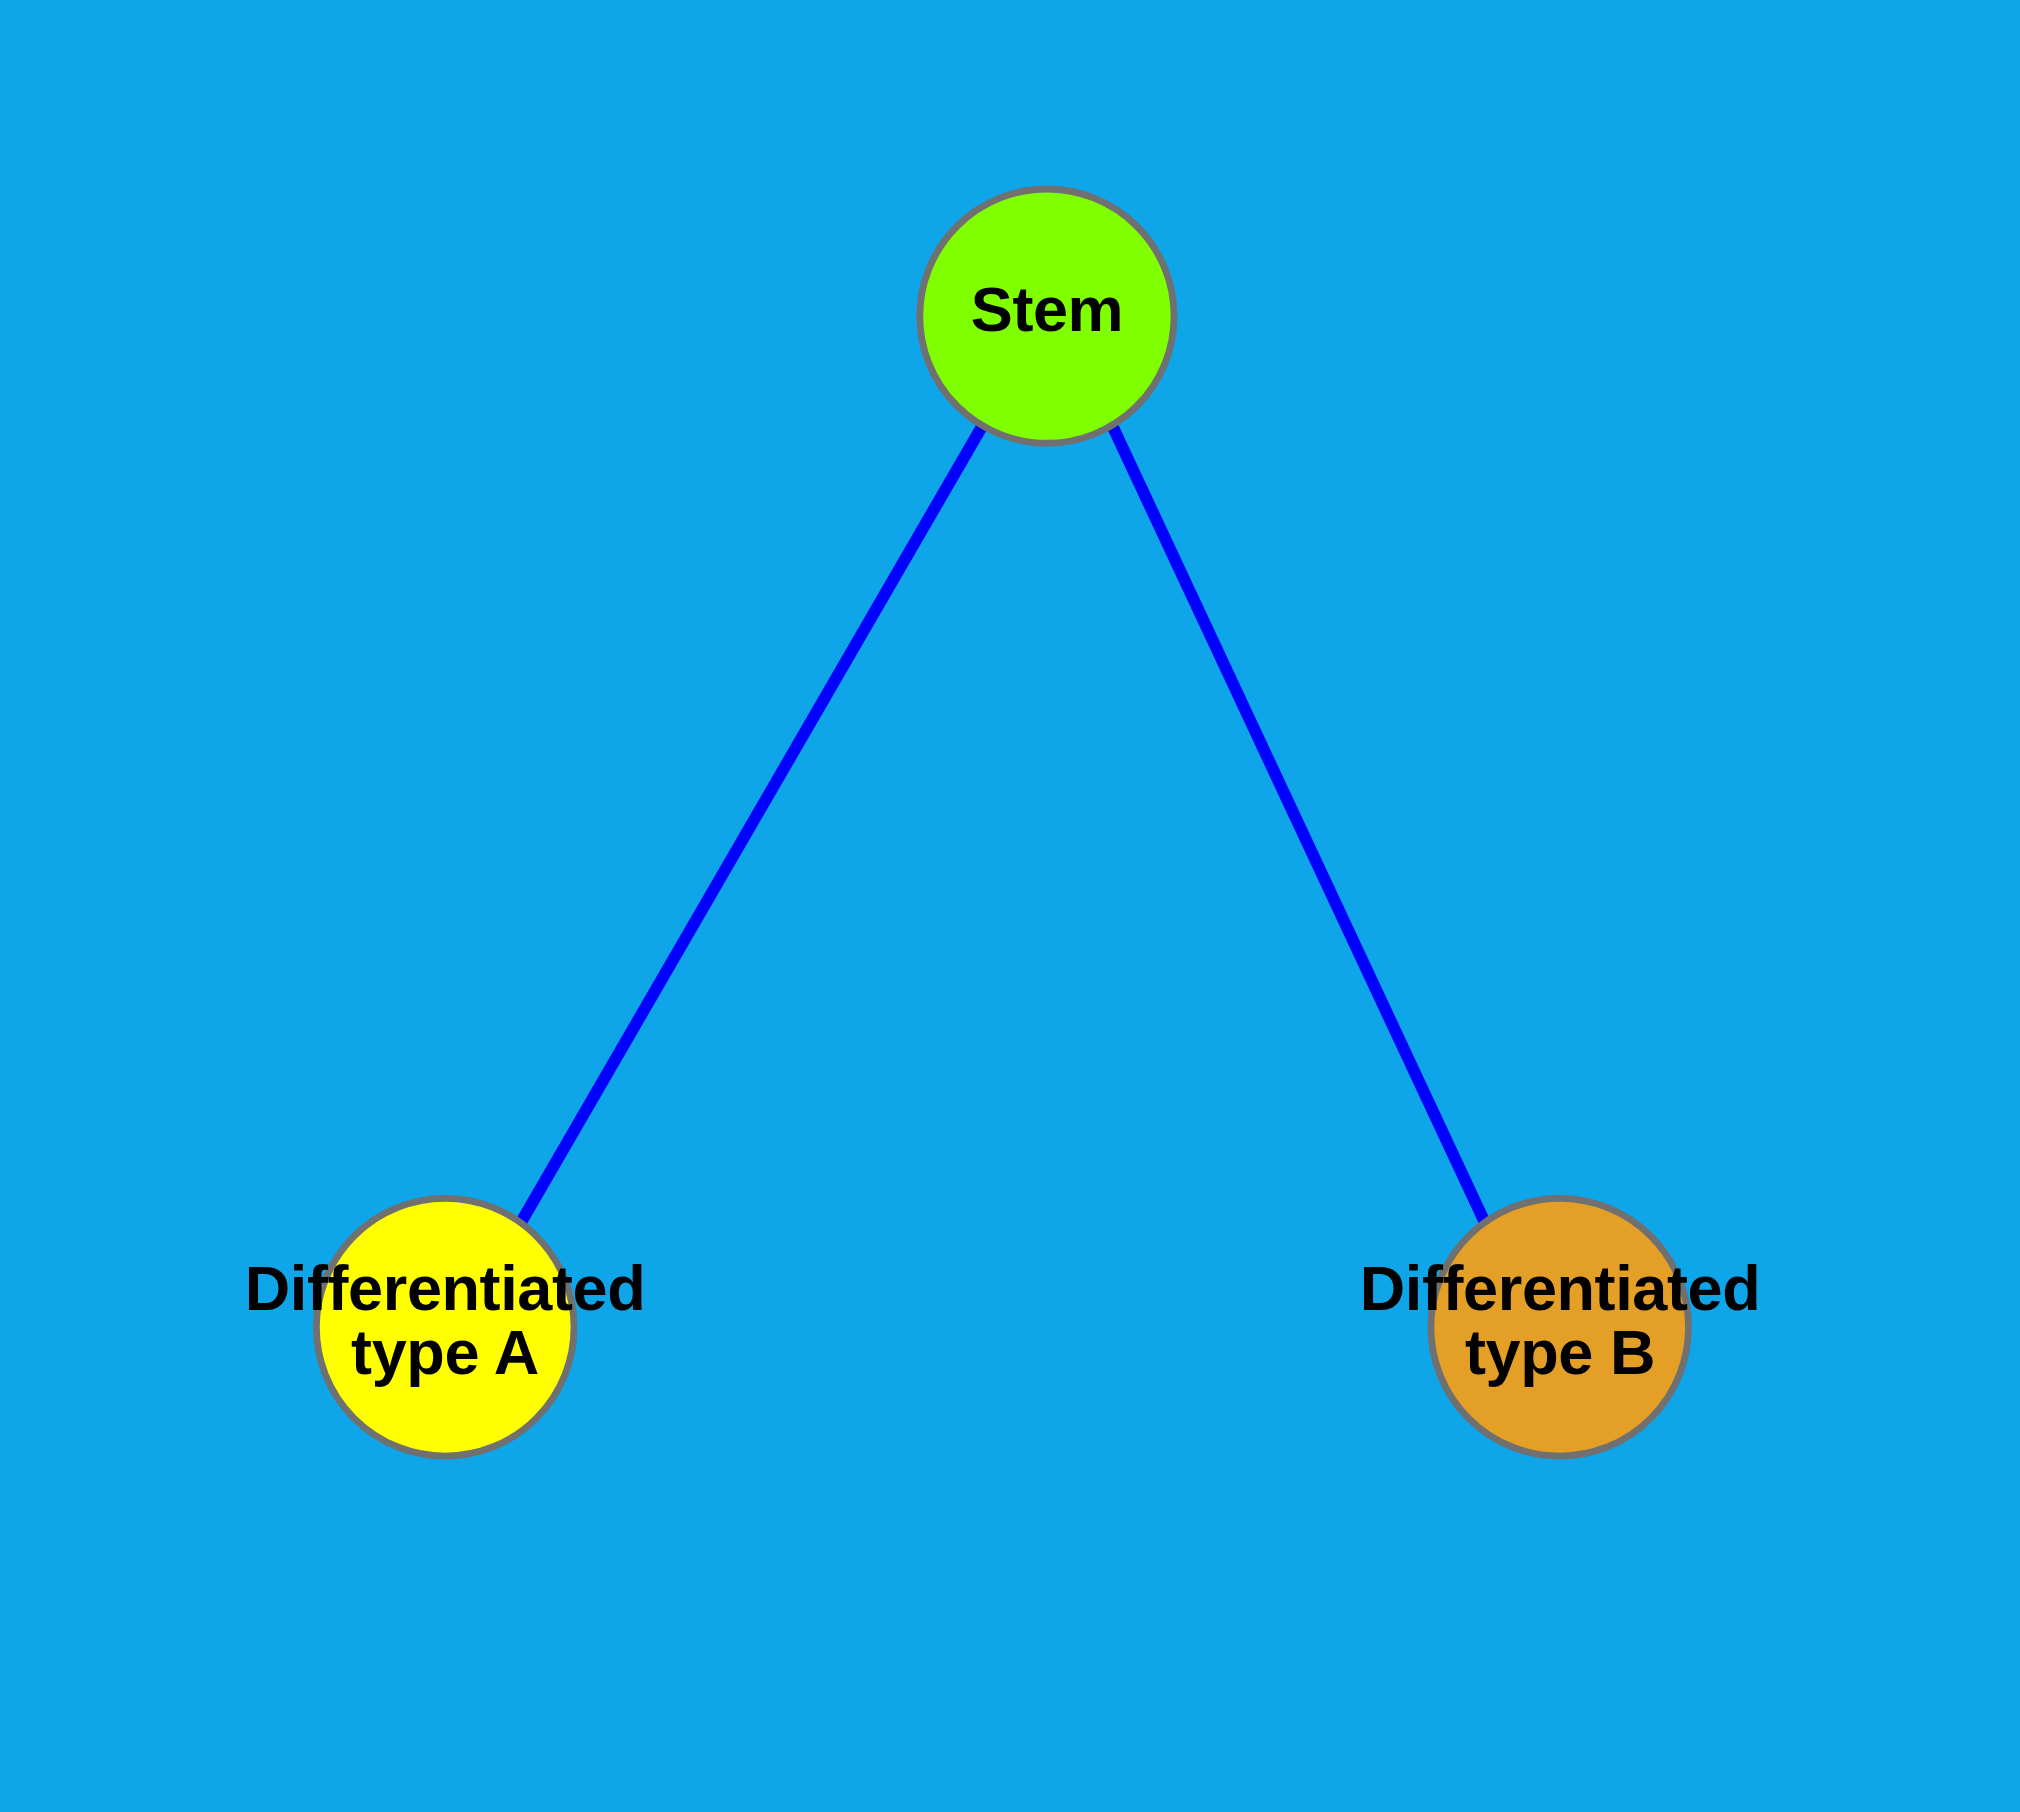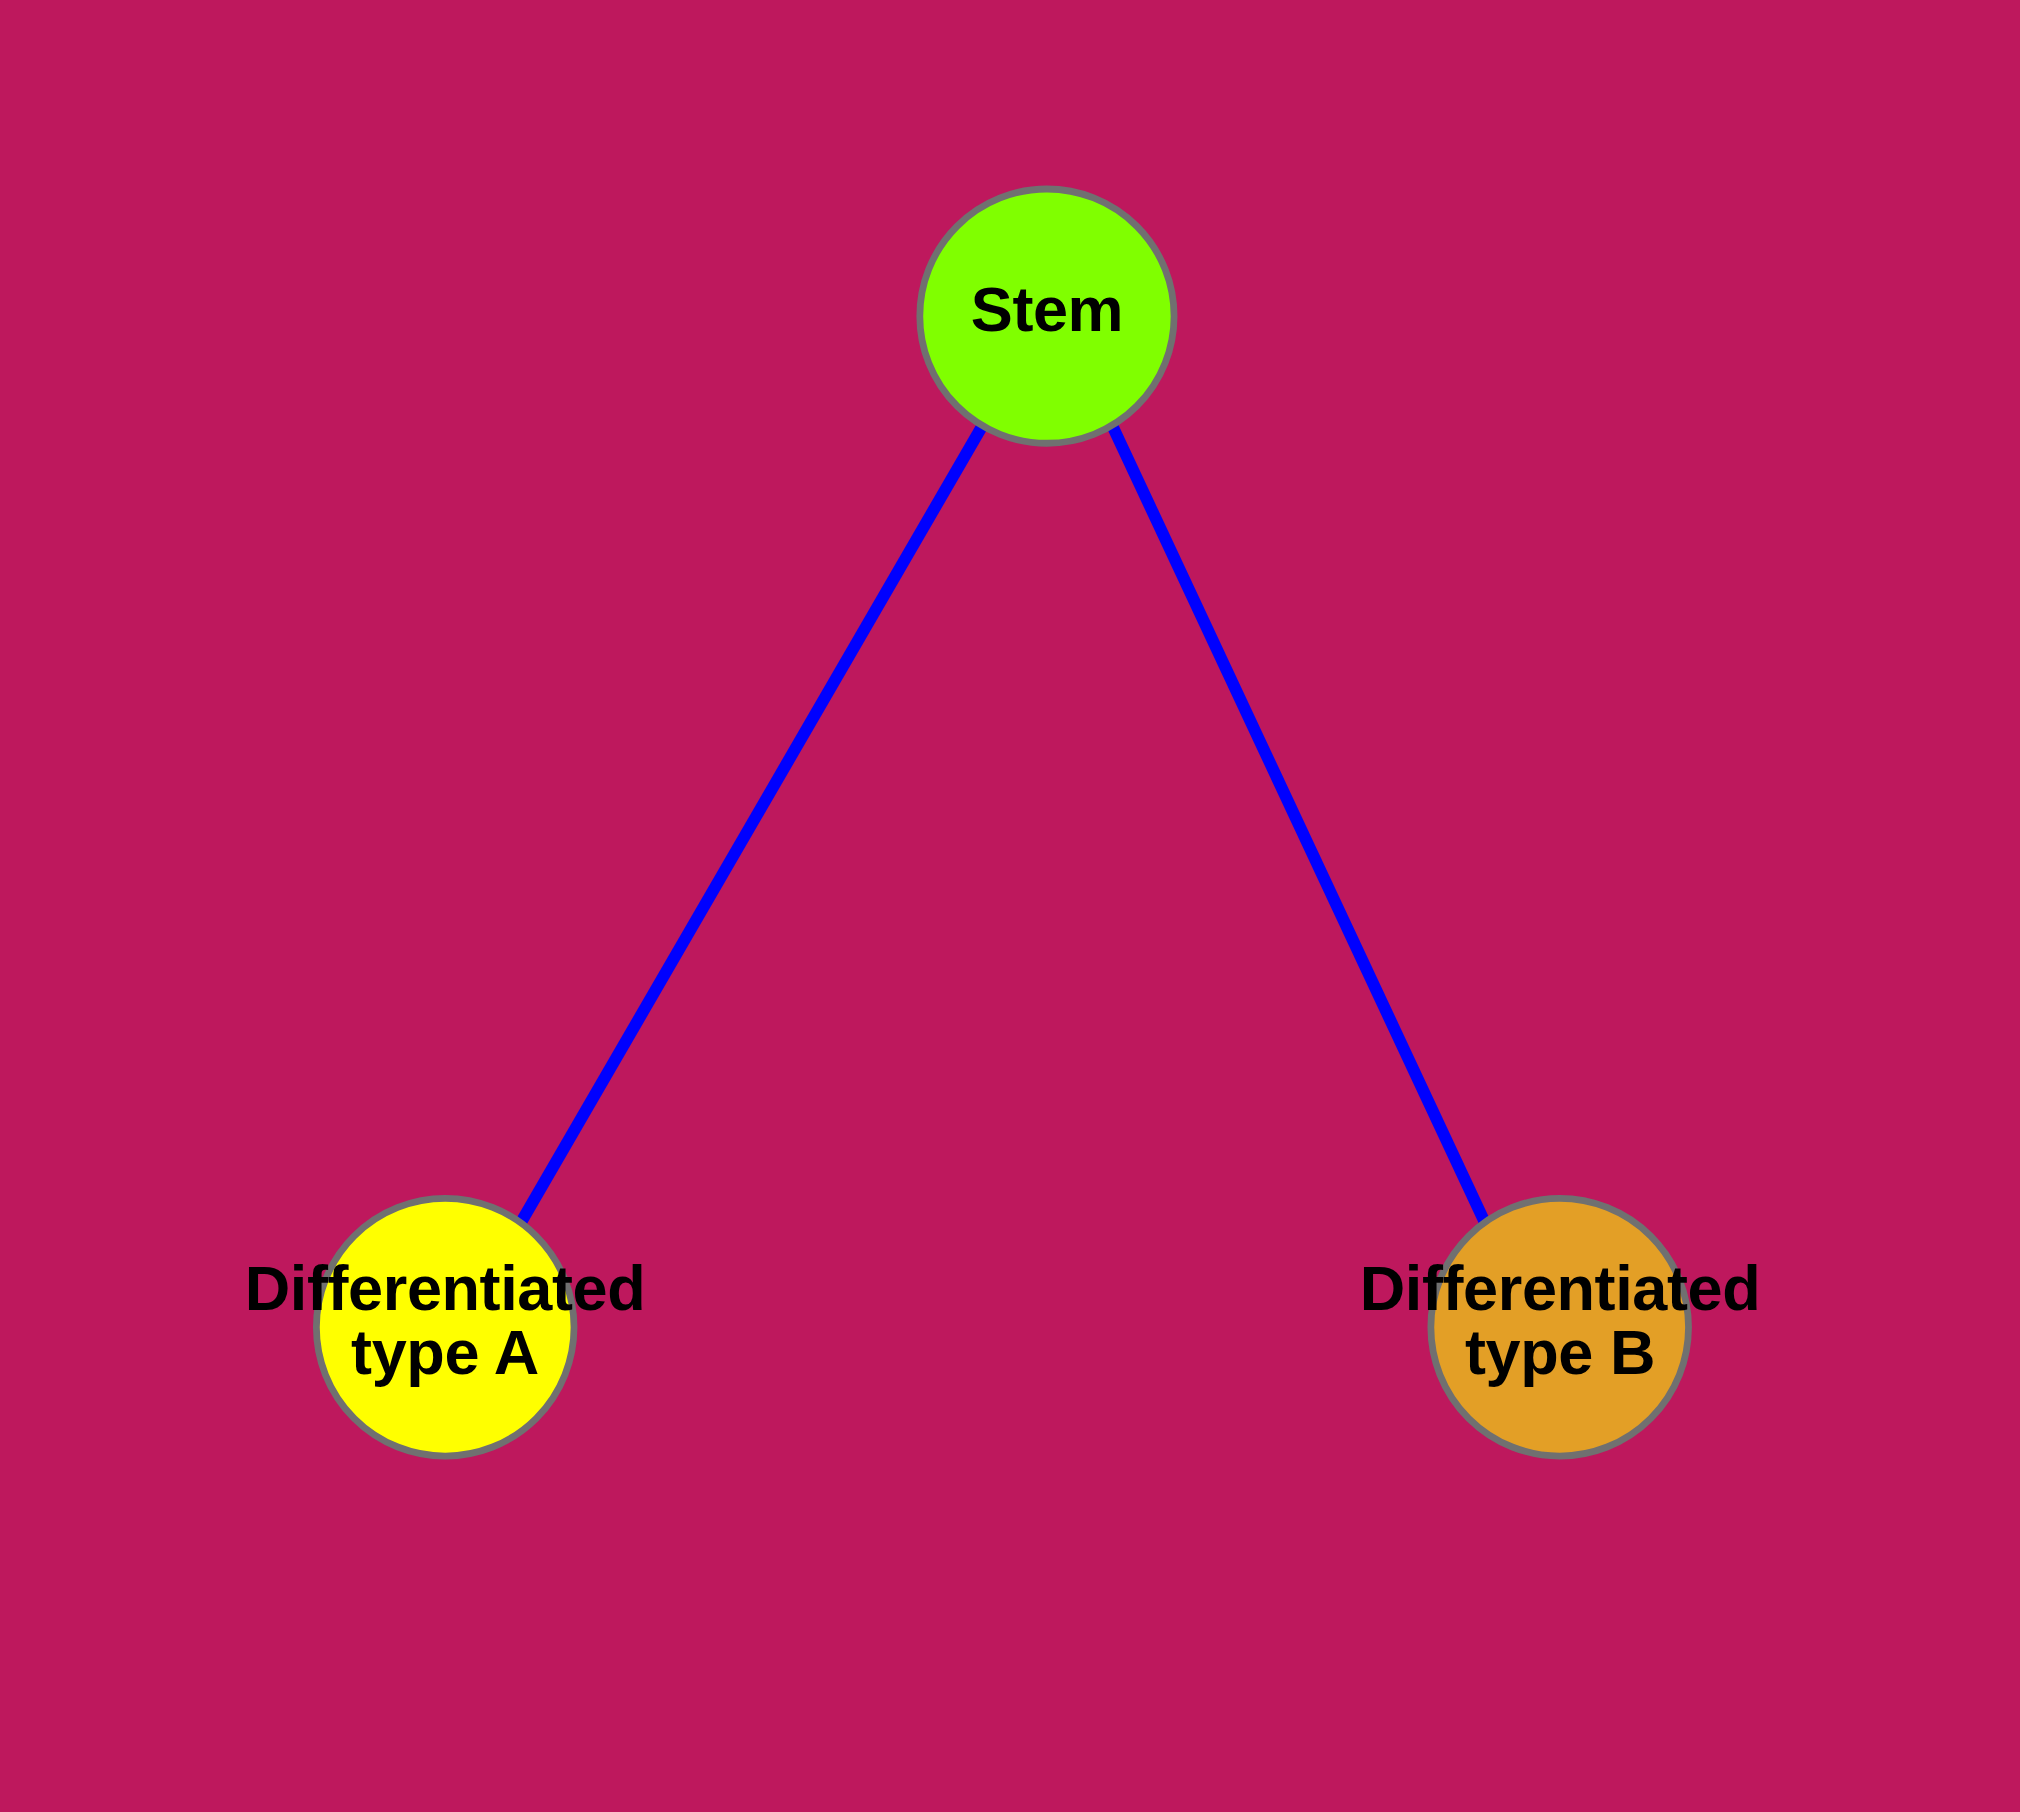--- a/index.html
+++ b/index.html
@@ -5,21 +5,21 @@
 <style>
   html, body {
     margin: 0;
     padding: 0;
     background: #ccccfa;
   }
   #canvas {
     position: relative;
     width: 2021px;
     height: 1812px;
-    background: #be185d;
+    background: #0ea5e9;
     overflow: hidden;
     font-family: "Liberation Sans", "DejaVu Sans", sans-serif;
   }
   #graph-svg {
     position: absolute;
     left: 0;
     top: 0;
     width: 2021px;
     height: 1812px;
   }

